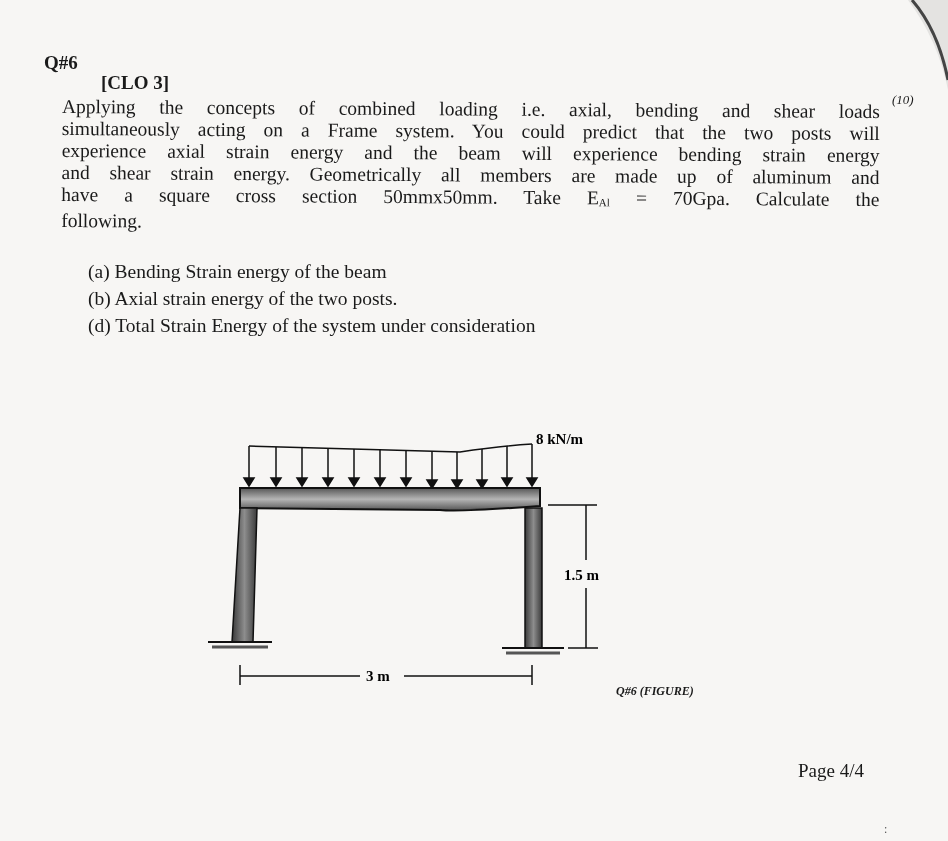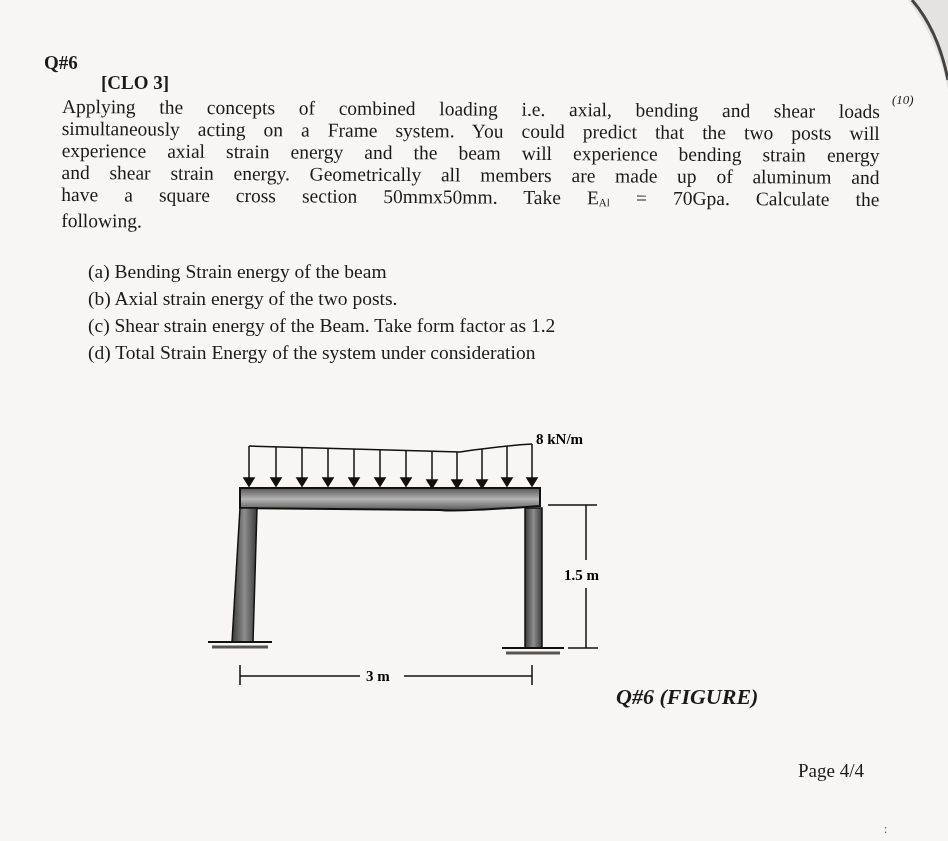--- a/index.html
+++ b/index.html
@@ -16,21 +16,21 @@
     position: absolute; left: 62px; top: 96px; width: 818px;
     font-size: 19.5px; line-height: 22px; text-align: justify;
     transform: rotate(0.35deg); transform-origin: left top;
   }
   .para .line { display: block; text-align: justify; text-align-last: justify; white-space: nowrap; }
   .para .line.last { text-align-last: left; }
   .sub { font-size: 11px; vertical-align: -2px; }
   .items { position: absolute; left: 88px; top: 258px; font-size: 19.5px; line-height: 27px; }
   .items div { white-space: nowrap; }
   .figure { position: absolute; left: 200px; top: 420px; width: 450px; height: 280px; }
-  .fig-caption { position: absolute; left: 616px; top: 684px; font-weight: bold; font-style: italic; font-size: 22px; }
+  .fig-caption { position: absolute; left: 616px; top: 684px; font-weight: bold; font-style: italic; font-size: 12px; }
   .page-num { position: absolute; left: 798px; top: 760px; font-size: 19px; text-align: right; }
   .corner-mark { position: absolute; right: 0; top: 0; width: 40px; height: 90px; }
   .dot-mark { position: absolute; left: 884px; top: 822px; font-size: 12px; color: #555; }
 </style>
 </head>
 <body>
 
 <svg class="corner-mark" viewBox="0 0 40 90">
   <path d="M0 0 L40 0 L40 90 Q30 40 0 0 Z" fill="#e4e3e1"></path>
   <path d="M4 0 Q30 30 40 80" stroke="#444" stroke-width="3" fill="none"></path>
@@ -45,21 +45,20 @@
   <span class="line">simultaneously acting on a Frame system. You could predict that the two posts will</span>
   <span class="line">experience axial strain energy and the beam will experience bending strain energy</span>
   <span class="line">and shear strain energy. Geometrically all members are made up of aluminum and</span>
   <span class="line"><span>have a square cross section 50mmx50mm. Take E</span><span class="sub">Al</span><span> = 70Gpa. Calculate the</span></span>
   <span class="line last">following.</span>
 </div>
 
 <div class="items">
   <div>(a) Bending Strain energy of the beam</div>
   <div>(b) Axial strain energy of the two posts.</div>
-  <div>(c) Shear strain energy of the Beam. Take form factor as  1.2</div>
   <div>(d) Total Strain Energy of the system under consideration</div>
 </div>
 
 <svg class="figure" viewBox="0 0 450 280">
   <defs>
     <linearGradient id="memberGrad" x1="0" y1="0" x2="1" y2="0">
       <stop offset="0" stop-color="#3a3a3a"></stop>
       <stop offset="0.5" stop-color="#8d8d8d"></stop>
       <stop offset="1" stop-color="#3a3a3a"></stop>
     </linearGradient>

